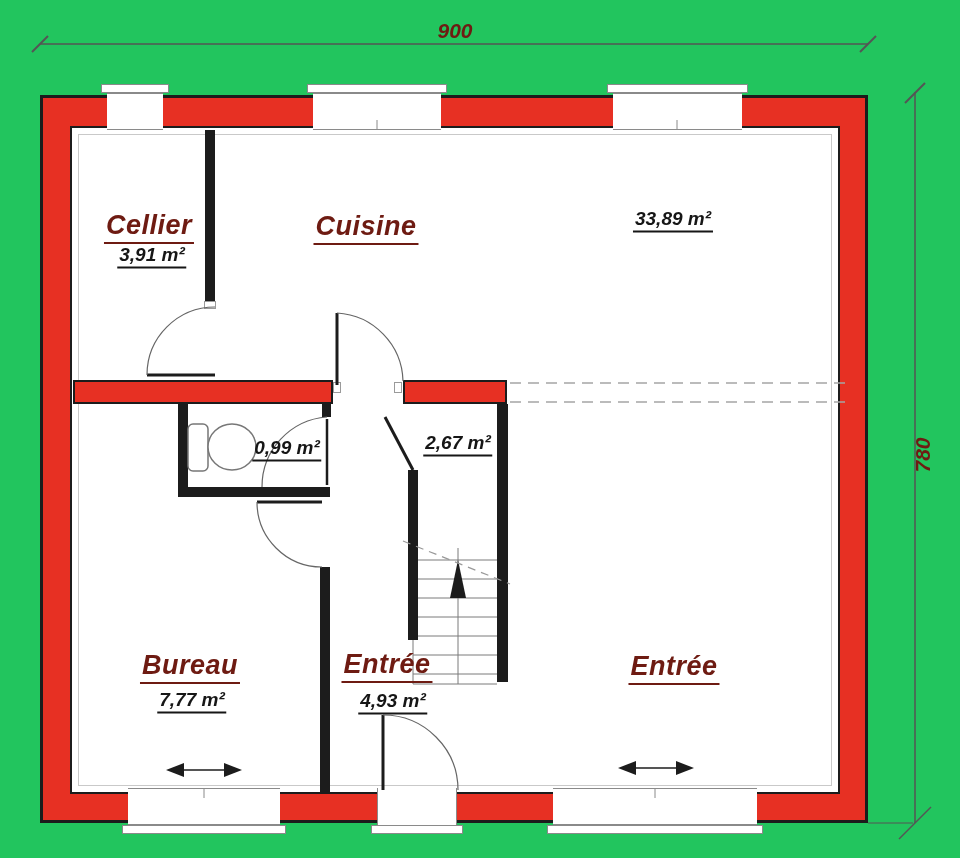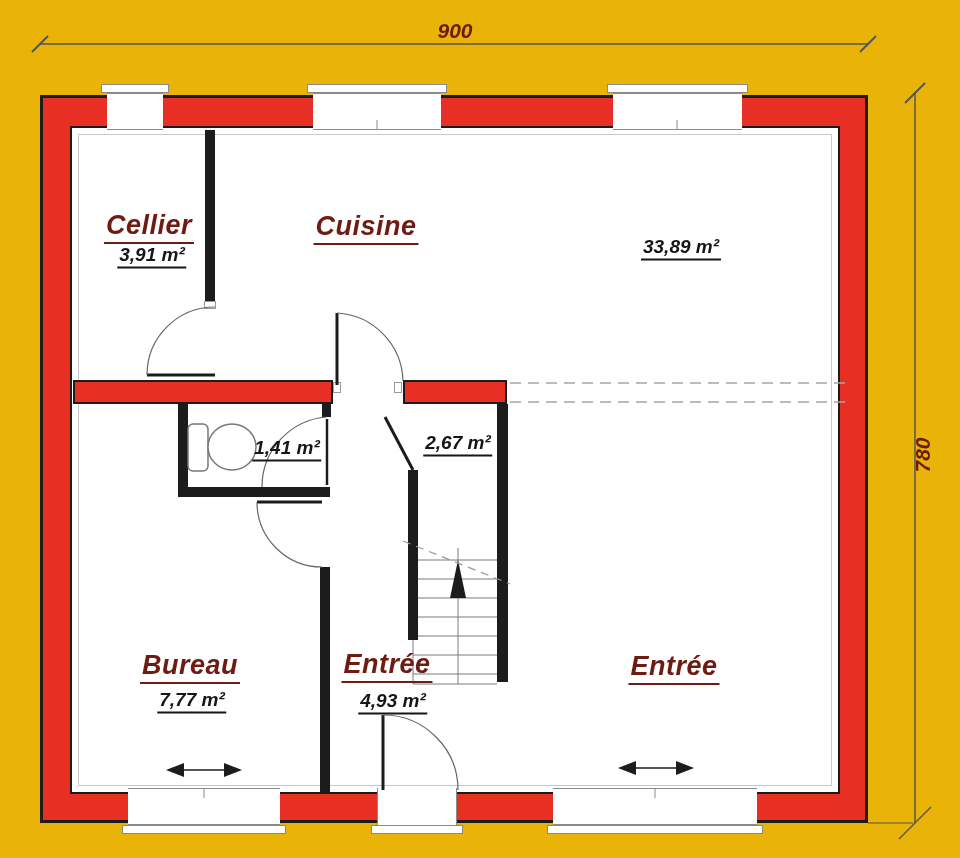--- a/index.html
+++ b/index.html
@@ -4,21 +4,21 @@
 <style>
   :root{
     --wall-red:#e73023;
     --outline-black:#1c1c1c;
     --label-red:#6e1b12;
     --thin-gray:#8a8a8a;
     --dim-gray:#555555;
   }
   html,body{margin:0;padding:0;background:#ffffff;}
   body{width:960px;height:858px;font-family:"Liberation Sans",sans-serif;}
-  .plan{position:relative;width:960px;height:858px;background:#eab308;overflow:hidden;}
+  .plan{position:relative;width:960px;height:858px;background:#22c55e;overflow:hidden;}
   .abs{position:absolute;box-sizing:border-box;}
 
   
   .outer-black{left:40px;top:95px;width:828px;height:728px;background:var(--outline-black);z-index:1;}
   .outer-red{left:43px;top:98px;width:822px;height:722px;background:var(--wall-red);z-index:1;}
   .inner-white{left:70px;top:126px;width:770px;height:668px;background:#fff;border:2px solid var(--outline-black);z-index:1;}
   .inner-offset{left:78px;top:134px;width:754px;height:652px;border:1px solid #c9c9c9;z-index:2;}
 
   
   .win{background:#fff;z-index:3;}
@@ -150,23 +150,23 @@
     <line x1="655" y1="788" x2="655" y2="798" stroke="var(--thin-gray)" stroke-width="1"></line>
   </svg>
 
   <div class="dim-label" style="left:455px;top:31px;">900</div>
   <div class="dim-label vertical" style="left:923px;top:455px;">780</div>
 
   <div class="room-name" style="left:149px;top:227px;">Cellier</div>
   <div class="area-label" style="left:152px;top:256px;">3,91 m²</div>
 
   <div class="room-name" style="left:366px;top:228px;text-align:center;">Cuisine</div>
-  <div class="area-label" style="left:673px;top:248px;margin-left:8px;">33,89 m²</div>
+  <div class="area-label" style="left:673px;top:220px;">33,89 m²</div>
 
-  <div class="area-label" style="left:287px;top:449px;">1,41 m²</div>
+  <div class="area-label" style="left:287px;top:449px;">0,99 m²</div>
   <div class="area-label" style="left:458px;top:444px;">2,67 m²</div>
 
   <div class="room-name" style="left:190px;top:667px;">Bureau</div>
   <div class="area-label" style="left:192px;top:701px;">7,77 m²</div>
 
   <div class="room-name" style="left:387px;top:666px;">Entrée</div>
   <div class="area-label" style="left:393px;top:702px;">4,93 m²</div>
 
   <div class="room-name" style="left:674px;top:668px;">Entrée</div>
 

